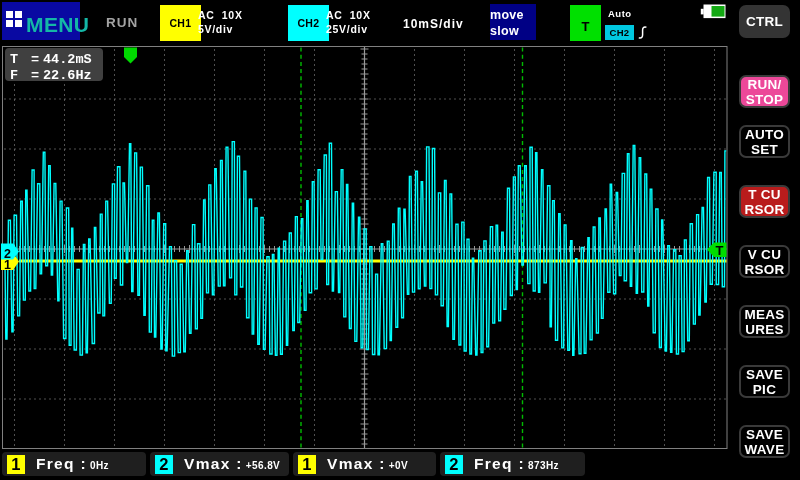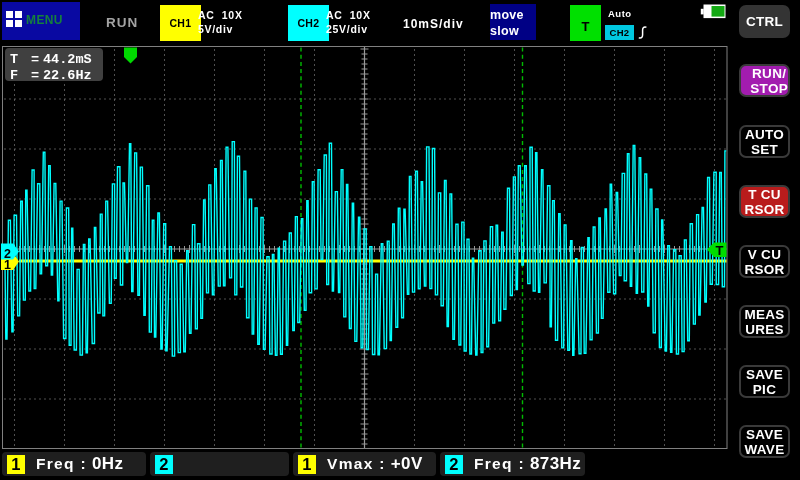--- a/index.html
+++ b/index.html
@@ -1,39 +1,39 @@
 <!DOCTYPE html>
 <html><head><meta charset="utf-8"><style>
 *{margin:0;padding:0;box-sizing:border-box;}
 html,body{width:800px;height:480px;background:#000;overflow:hidden;}
 body{position:relative;font-family:"Liberation Sans",sans-serif;font-weight:bold;}
 .abs{position:absolute;}
 
 #menu{left:2px;top:2px;width:78px;height:38px;background:#0909a2;}
 #menuicon{left:6px;top:11px;width:16px;height:16px;}
-#menutxt{left:26px;top:12.8px;font-size:12px;color:#15803d;letter-spacing:0.4px;}
+#menutxt{left:26px;top:12.8px;font-size:21px;color:#14b8a6;letter-spacing:0.4px;}
 #run{left:106px;top:15px;font-size:13.5px;color:#a3a3a3;letter-spacing:1px;}
 .chbadge{width:41px;height:36px;top:5px;color:#000;font-size:10.5px;text-align:center;line-height:37px;letter-spacing:0.4px;}
 .chinfo{top:7.8px;color:#fff;font-size:10.5px;letter-spacing:0.7px;line-height:14.5px;white-space:pre;}
 #tdiv{left:403px;top:16.5px;color:#fff;font-size:12px;letter-spacing:1px;}
 #moveslow{left:490px;top:4px;width:46px;height:36px;background:#000085;color:#fff;font-size:12.5px;text-align:left;line-height:16px;padding-top:2.5px;letter-spacing:0.3px;}
 #tbadge{left:570px;top:5px;width:31px;height:36px;background:#00e000;color:#000;font-size:13px;text-align:center;line-height:44px;}
 #auto{left:608px;top:7.5px;color:#fff;font-size:9.5px;letter-spacing:0.5px;}
 #ch2mini{left:605px;top:25px;width:29px;height:15px;background:#00c8e0;color:#000;font-size:9.5px;text-align:center;line-height:15px;letter-spacing:0.3px;}
 
 #infobox{left:5px;top:48px;width:98px;height:33px;background:#404040;border-radius:4px;color:#fff;font-family:"Liberation Mono",monospace;font-weight:bold;font-size:13.5px;}
 #infobox span{position:absolute;line-height:1;}
 
 .sbtn{position:absolute;left:739px;width:51px;height:33px;border-radius:7px;color:#fff;font-size:13.5px;text-align:center;letter-spacing:0.3px;display:flex;align-items:center;justify-content:center;line-height:15px;}
 
 .bbox{position:absolute;top:452px;height:24px;background:#1f1f1f;border-radius:4px;}
 .bdg{position:absolute;left:5px;top:3px;width:17.5px;height:19px;color:#000;font-size:16.5px;text-align:center;line-height:19.5px;}
 .btxt{position:absolute;left:34px;top:0;height:24px;line-height:23px;white-space:nowrap;}
 .blab{color:#fff;font-size:15.5px;letter-spacing:1.3px;}
-.bval{color:#fff;font-size:17px;letter-spacing:0.4px;}
+.bval{color:#fff;font-size:10px;letter-spacing:0.4px;}
 </style></head>
 <body>
 <svg class="abs" style="left:0;top:0;" width="800" height="480" viewBox="0 0 800 480">
 
   <rect x="2.5" y="46.5" width="724.5" height="402" fill="none" stroke="#808080" stroke-width="1"></rect>
   <g>
 <line x1="14.5" y1="49.5" x2="14.5" y2="446.5" stroke="#a0a0a0" stroke-width="1" stroke-dasharray="1 4"></line>
 <line x1="64.5" y1="49.5" x2="64.5" y2="446.5" stroke="#a0a0a0" stroke-width="1" stroke-dasharray="1 4"></line>
 <line x1="114.5" y1="49.5" x2="114.5" y2="446.5" stroke="#a0a0a0" stroke-width="1" stroke-dasharray="1 4"></line>
 <line x1="164.5" y1="49.5" x2="164.5" y2="446.5" stroke="#a0a0a0" stroke-width="1" stroke-dasharray="1 4"></line>
@@ -337,21 +337,21 @@
     <span style="left:26px;top:4.5px;">=</span>
     <span style="left:38px;top:4.5px;">44.2mS</span>
   <span style="left:5px;top:20.5px;">F</span>
     <span style="left:26px;top:20.5px;">=</span>
     <span style="left:38px;top:20.5px;">22.6Hz</span>
 </div>
 
 <div class="sbtn" style="top:5px;background:#343434;">
     <span>CTRL</span>
   </div>
-<div class="sbtn" style="top:64px;background:#a21caf;border:2px solid #3a3a3a;justify-content:flex-end;">
+<div class="sbtn" style="top:75px;background:#ec4899;border:2px solid #3a3a3a;">
     <span>RUN/<br>STOP</span>
   </div>
 <div class="sbtn" style="top:125px;background:#000;border:2px solid #3a3a3a;">
     <span>AUTO<br>SET</span>
   </div>
 <div class="sbtn" style="top:185px;background:#b91c1c;border:2px solid #3a3a3a;">
     <span>T&nbsp;CU<br>RSOR</span>
   </div>
 <div class="sbtn" style="top:245px;background:#000;border:2px solid #3a3a3a;">
     <span>V&nbsp;CU<br>RSOR</span>
@@ -365,20 +365,21 @@
 <div class="sbtn" style="top:425px;background:#000;border:2px solid #3a3a3a;">
     <span>SAVE<br>WAVE</span>
   </div>
 
 <div class="bbox" style="left:2px;width:144px;">
 <div class="bdg" style="background:#ffff00;">1</div>
 <div class="btxt"><span class="blab">Freq :</span><span class="bval">&nbsp;0Hz</span></div>
   </div>
 <div class="bbox" style="left:150px;width:139px;">
 <div class="bdg" style="background:#00ffff;">2</div>
+<div class="btxt"><span class="blab">Vmax :</span><span class="bval">&nbsp;+56.8V</span></div>
   </div>
 <div class="bbox" style="left:293px;width:143px;">
 <div class="bdg" style="background:#ffff00;">1</div>
 <div class="btxt"><span class="blab">Vmax :</span><span class="bval">&nbsp;+0V</span></div>
   </div>
 <div class="bbox" style="left:440px;width:145px;">
 <div class="bdg" style="background:#00ffff;">2</div>
 <div class="btxt"><span class="blab">Freq :</span><span class="bval">&nbsp;873Hz</span></div>
   </div>
 

